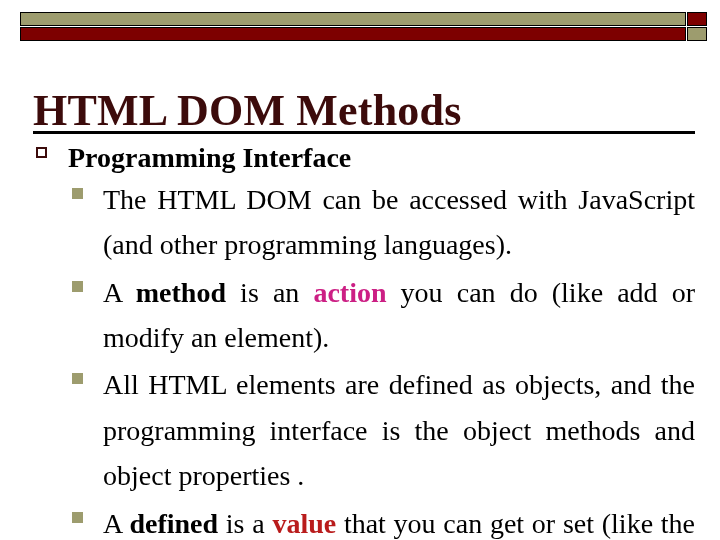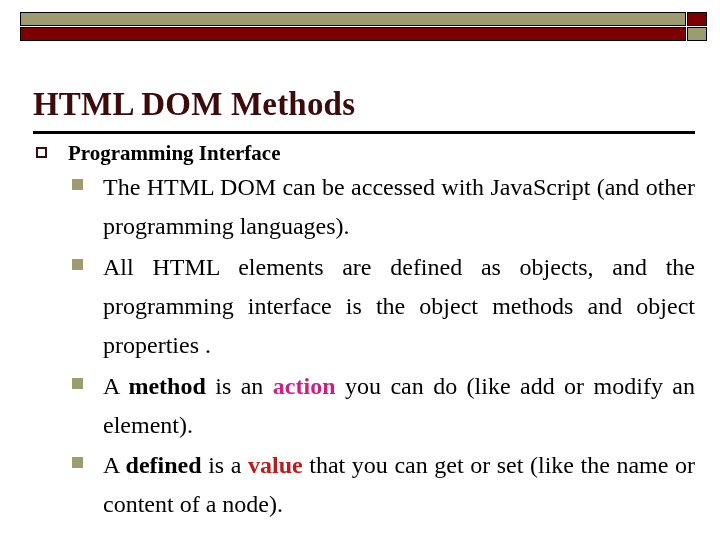--- a/index.html
+++ b/index.html
@@ -48,21 +48,21 @@
   }
   .tan   { background: #9d9c6e; }
   .maroon{ background: #7d0000; }
 
   
   .slide-title {
     position: absolute;
     left: 33px;
     top: 86px;
     width: 662px;
-    font-size: 33px;
+    font-size: 44px;
     font-weight: bold;
     color: #3c0b0b;
     letter-spacing: 0.2px;
     line-height: 1.15;
     white-space: nowrap;
   }
   .title-rule {
     position: absolute;
     left: 33px;
     top: 131px;
@@ -75,21 +75,21 @@
   .body-area {
     position: absolute;
     left: 33px;
     top: 140px;
     width: 662px;
   }
 
   .lvl1 {
     position: relative;
     padding-left: 35px;
-    font-size: 21px;
+    font-size: 28px;
     font-weight: bold;
     color: #000000;
     line-height: 1.25;
     margin-bottom: 2px;
   }
   .lvl1 .bullet-sq {
     position: absolute;
     left: 3px;
     top: 7px;
     width: 11px;
@@ -99,21 +99,21 @@
     background: transparent;
   }
 
   .lvl2-list {
     margin: 0;
     padding: 0;
   }
   .lvl2 {
     position: relative;
     padding-left: 70px;
-    font-size: 24px;
+    font-size: 28px;
     color: #000000;
     line-height: 1.62;
     text-align: justify;
     text-justify: inter-word;
     margin: 0 0 2px 0;
   }
   .lvl2 .bullet-fill {
     position: absolute;
     left: 39px;
     top: 11px;
@@ -152,26 +152,26 @@
 
   <div class="lvl2-list">
 
     <div class="lvl2">
       <span class="bullet-fill"></span>
       <span>The HTML DOM can be accessed with JavaScript (and other programming languages).</span>
     </div>
 
     <div class="lvl2">
       <span class="bullet-fill"></span>
-      <span>All HTML elements are defined as objects, and the programming interface is the object methods and object properties .</span>
+      <span>A </span><b class="kw">method</b><span> is an </span><b class="kw-pink">action</b><span> you can do (like add or modify an element).</span>
     </div>
 
     <div class="lvl2">
       <span class="bullet-fill"></span>
-      <span>A </span><b class="kw">method</b><span> is an </span><b class="kw-pink">action</b><span> you can do (like add or modify an element).</span>
+      <span>All HTML elements are defined as objects, and the programming interface is the object methods and object properties .</span>
     </div>
 
     <div class="lvl2">
       <span class="bullet-fill"></span>
       <span>A </span><b class="kw">defined</b><span> is a </span><b class="kw-blue">value</b><span> that you can get or set (like the name or content of a node).</span>
     </div>
 
   </div>
 </div>
 

